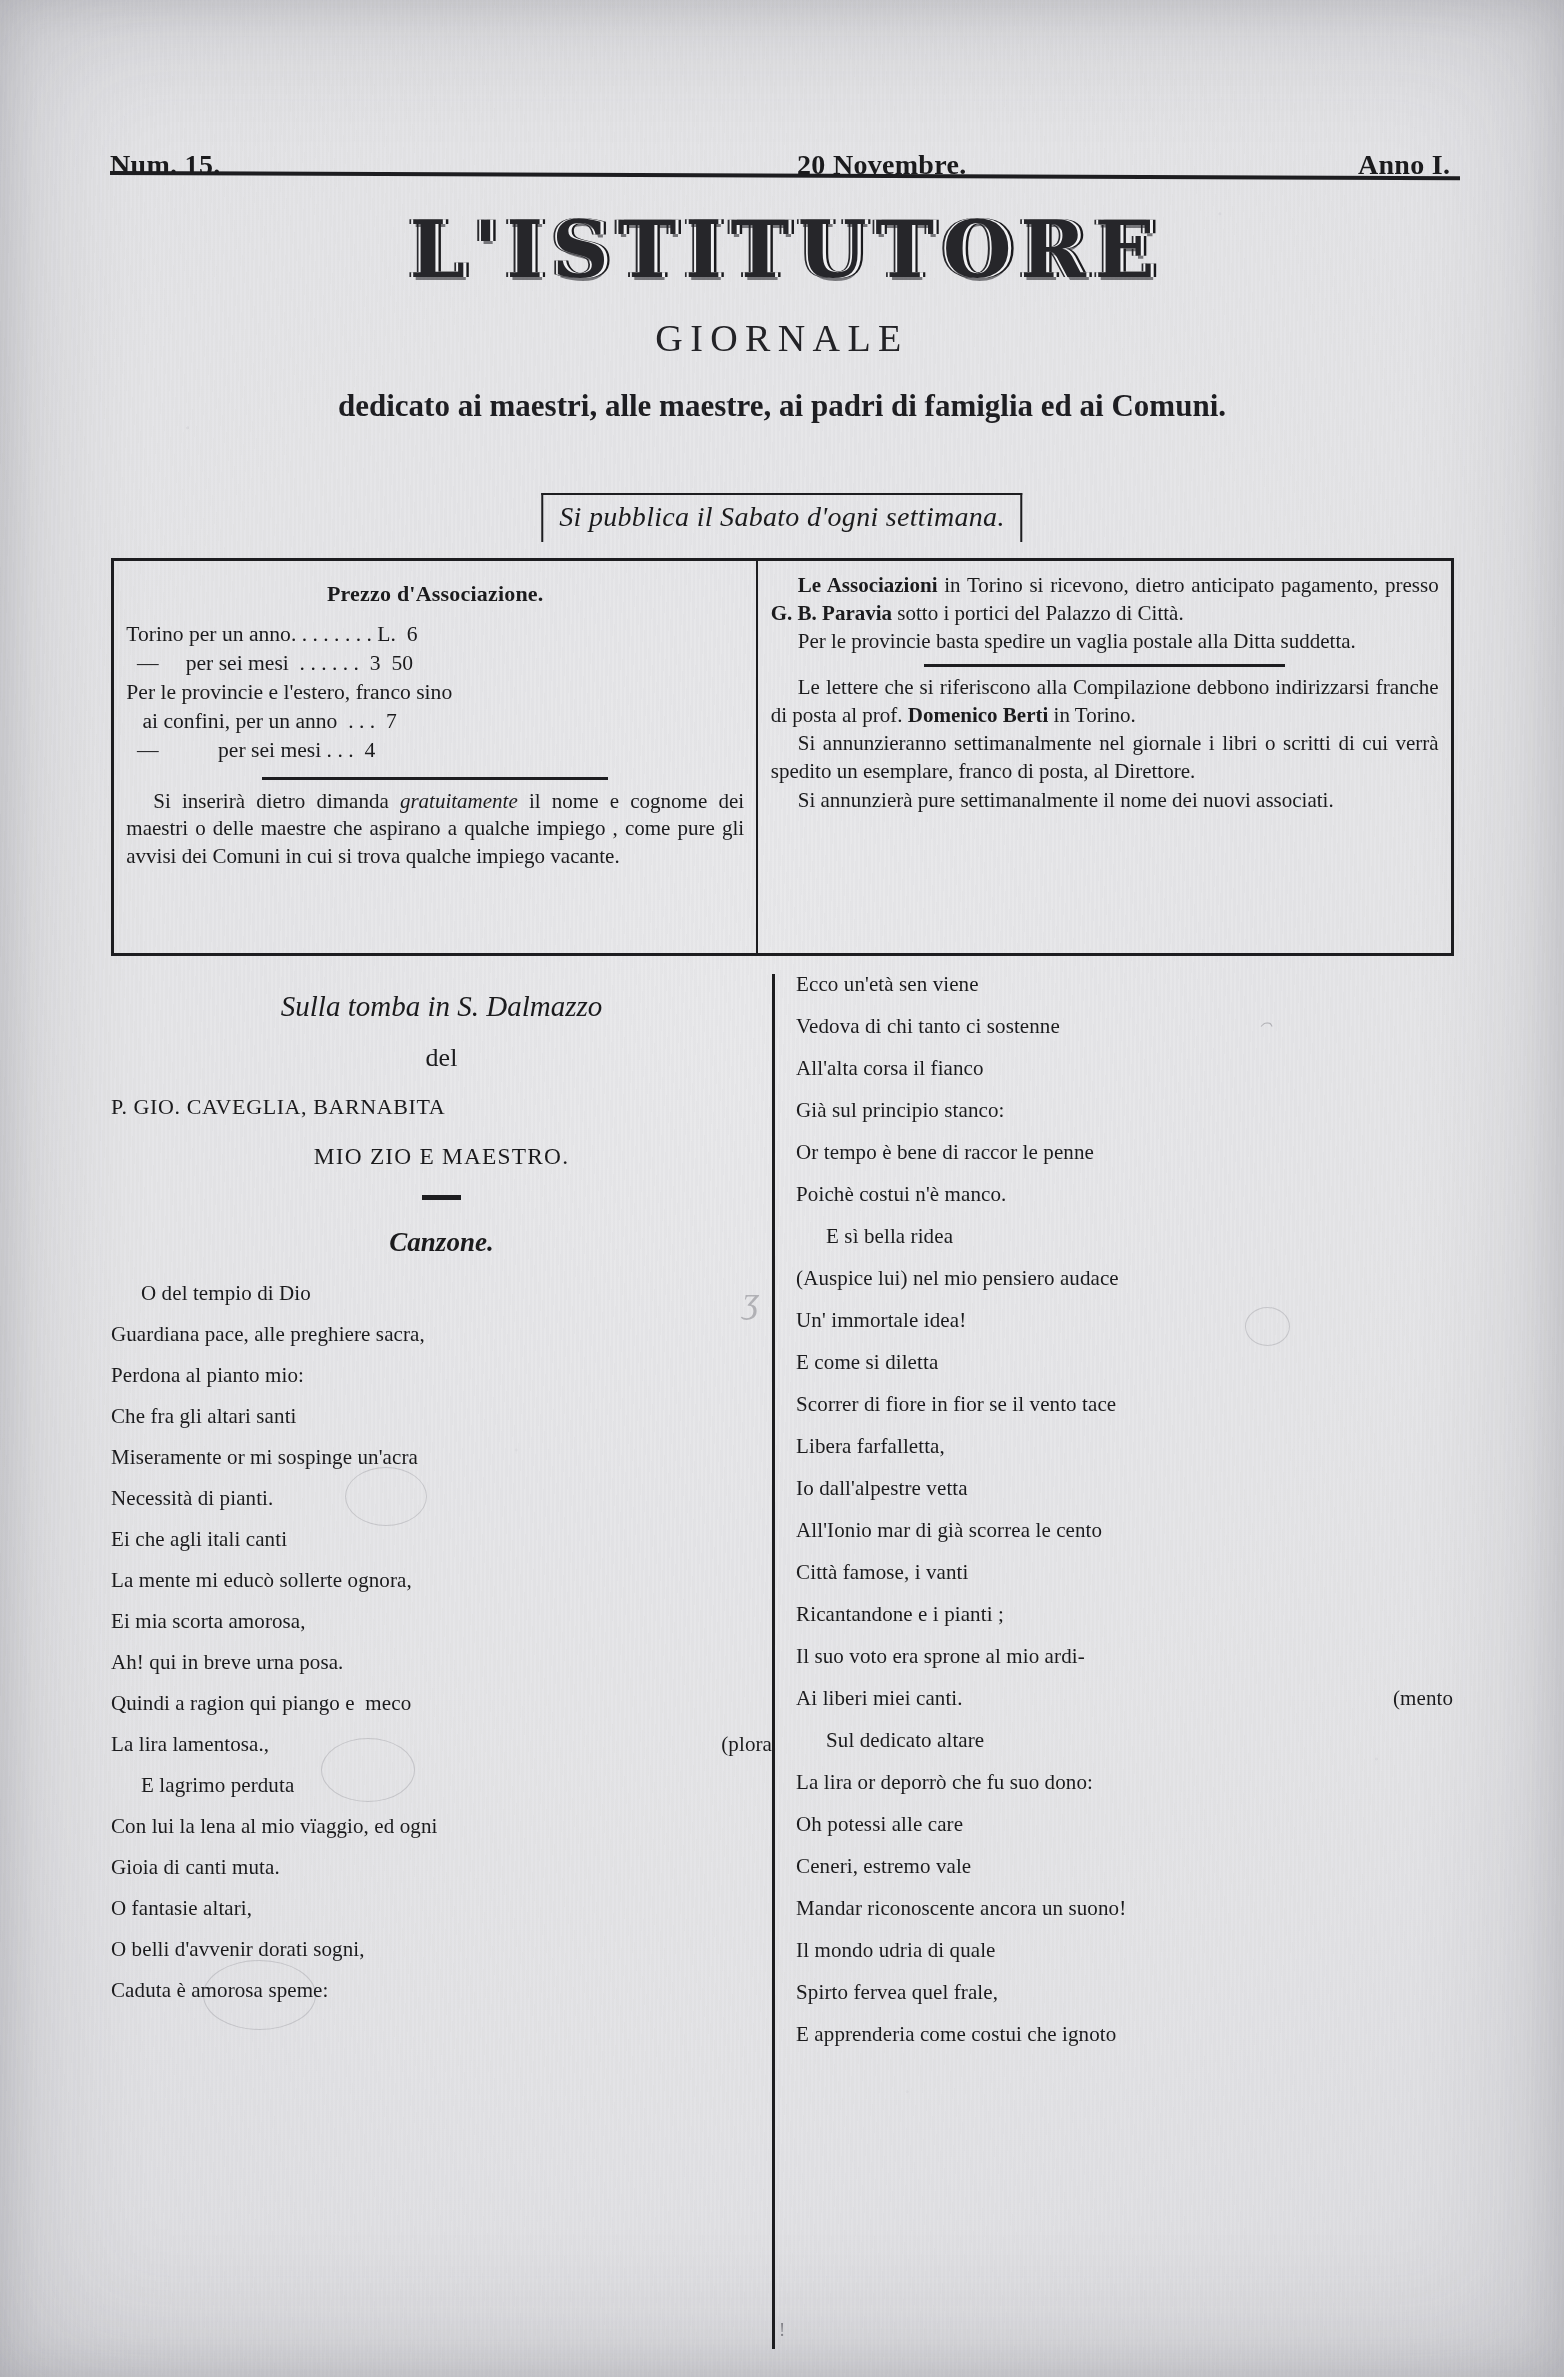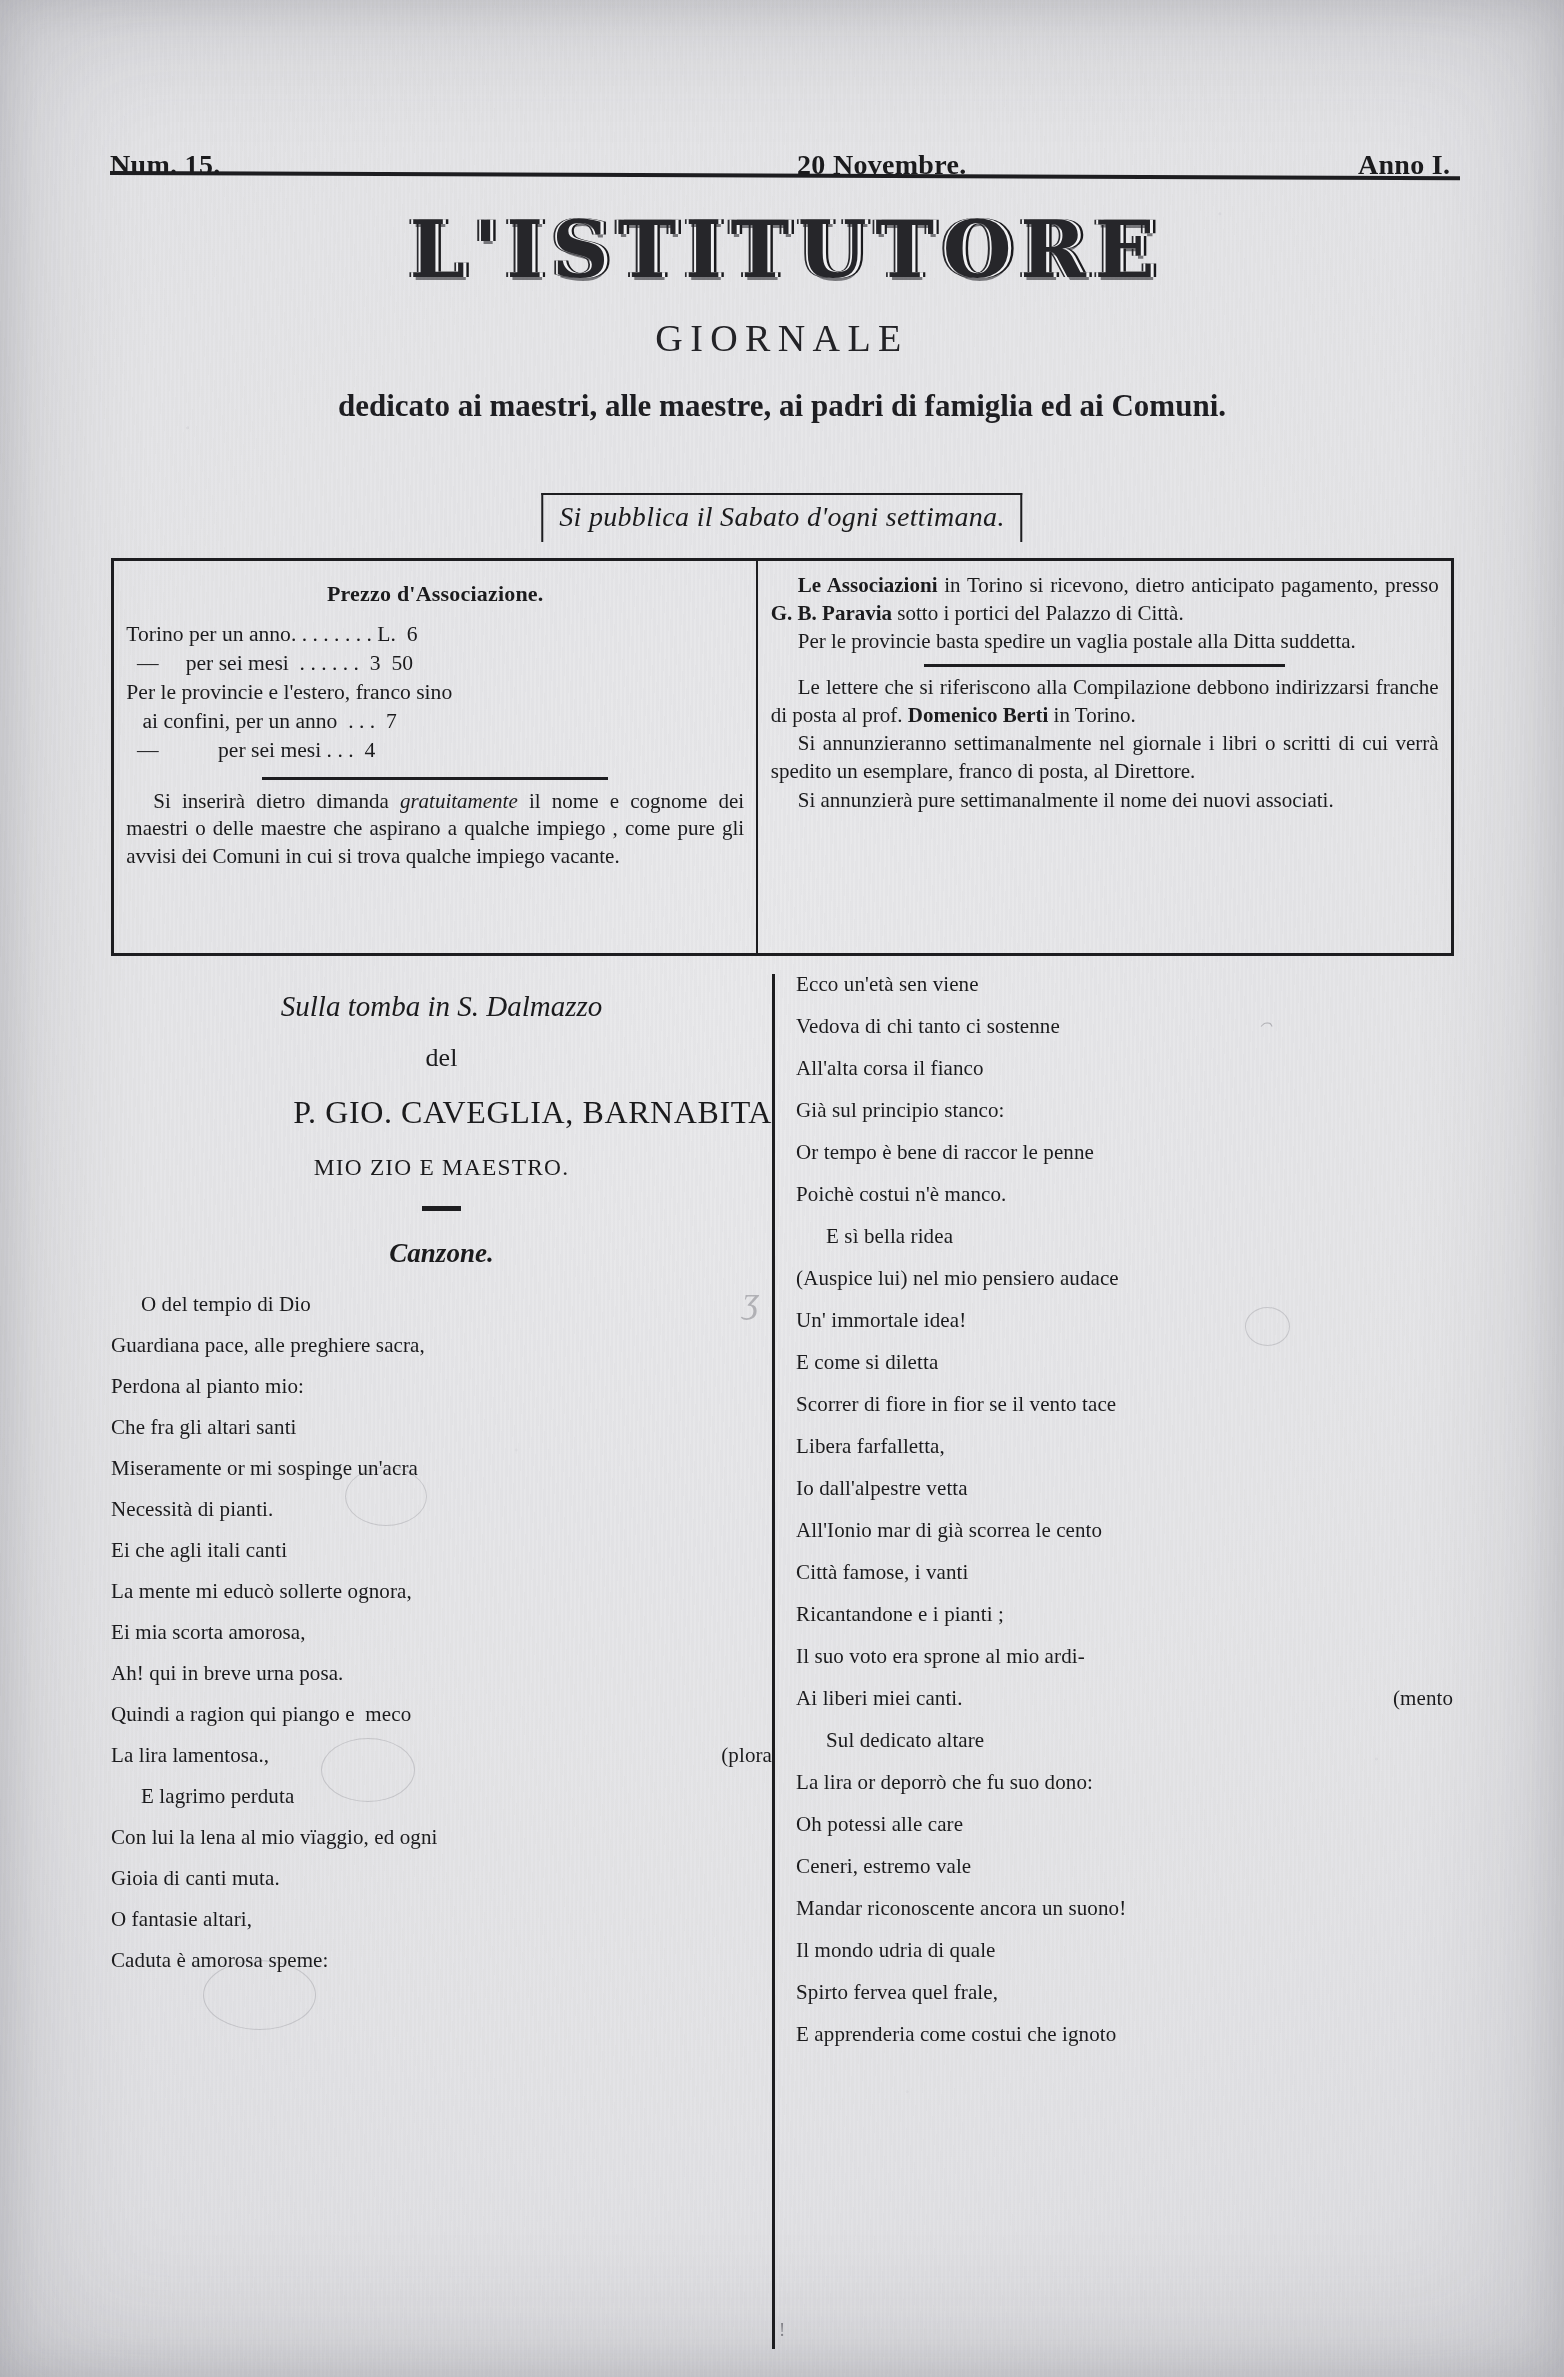--- a/index.html
+++ b/index.html
@@ -216,22 +216,22 @@
     font-style: italic;
     font-size: 29px;
     margin-top: 16px;
   }
   .poem-del {
     text-align: center;
     font-size: 26px;
     margin-top: 20px;
   }
   .poem-author {
-    text-align: right;
-    font-size: 32px;
+    text-align: left;
+    font-size: 22px;
     letter-spacing: 0.6px;
     margin-top: 21px;
   }
   .poem-sub {
     text-align: center;
     font-size: 23.4px;
     letter-spacing: 1.2px;
     margin-top: 23.4px;
   }
   .dash {
@@ -352,20 +352,21 @@
             <div class="v"><span>Ei che agli itali canti</span></div>
             <div class="v"><span>La mente mi educò sollerte ognora,</span></div>
             <div class="v"><span>Ei mia scorta amorosa,</span></div>
             <div class="v"><span>Ah! qui in breve urna posa.</span></div>
             <div class="v"><span>Quindi a ragion qui piango e  meco</span></div>
             <div class="v has-turn"><span>La lira lamentosa.,</span><span class="turnword">(plora</span></div>
             <div class="v ind"><span>E lagrimo perduta</span></div>
             <div class="v"><span>Con lui la lena al mio vïaggio, ed ogni</span></div>
             <div class="v"><span>Gioia di canti muta.</span></div>
             <div class="v"><span>O fantasie altari,</span></div>
+            <div class="v"><span>O belli d'avvenir dorati sogni,</span></div>
             <div class="v"><span>Caduta è amorosa speme:</span></div>
           </div>
     </div>
 
     <div class="col-divider"></div>
 
     <div class="col-r">
       <div class="verses" id="right-verses" style="margin-top:0">
             <div class="v"><span>Ecco un'età sen viene</span></div>
             <div class="v"><span>Vedova di chi tanto ci sostenne</span></div>

